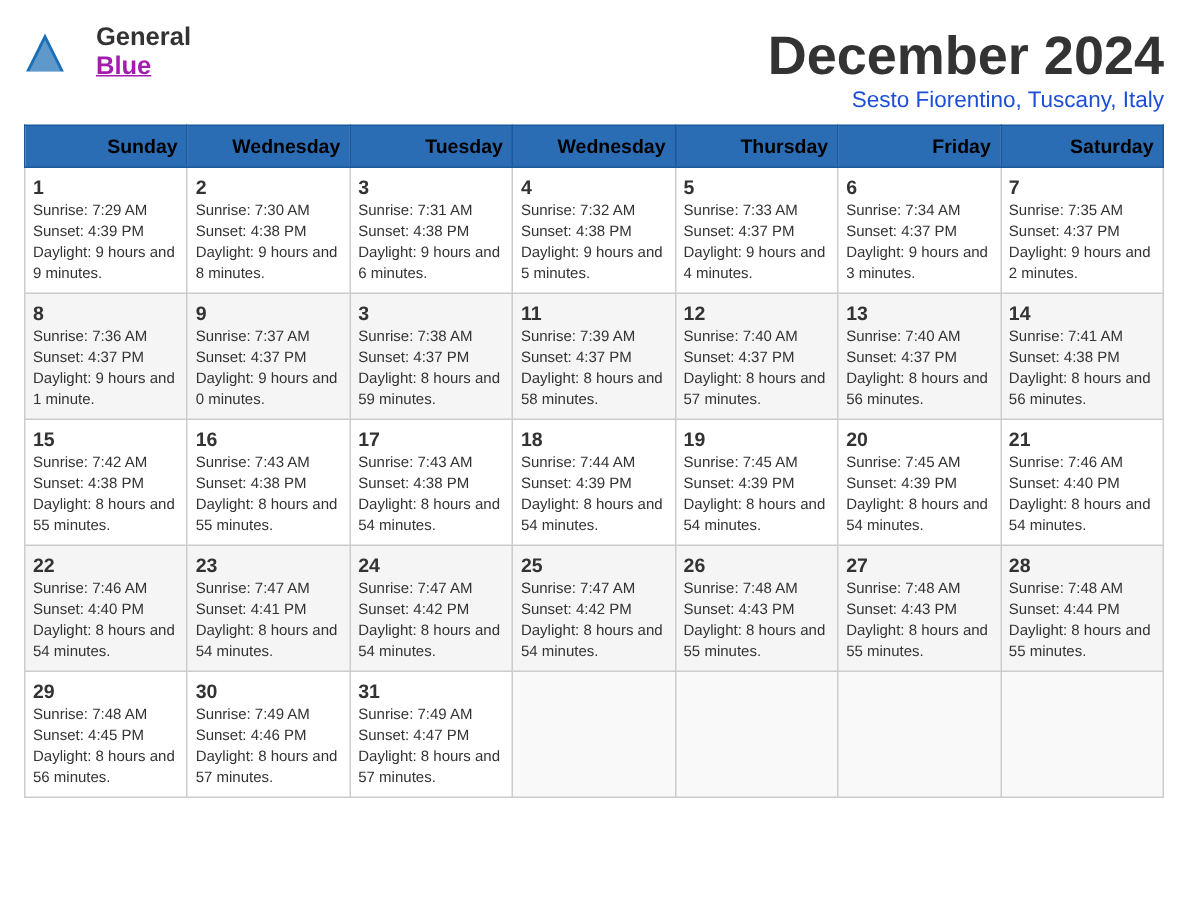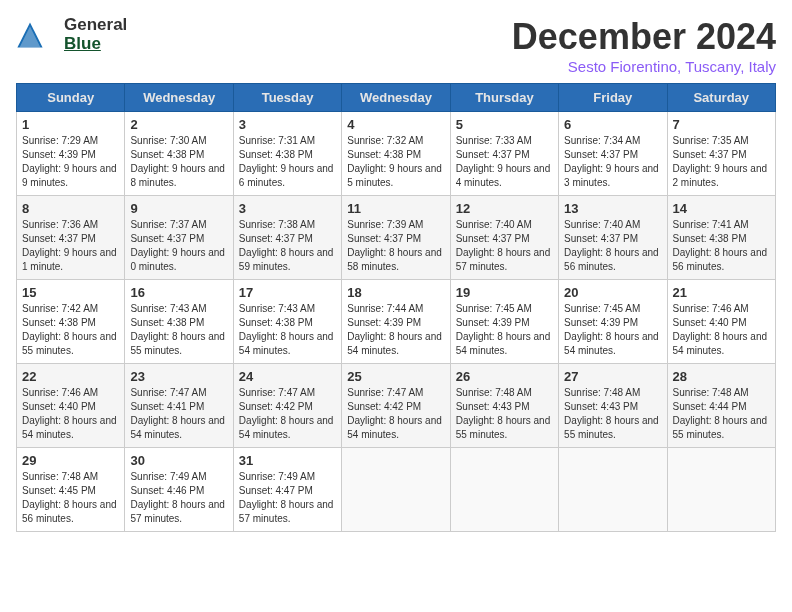--- a/index.html
+++ b/index.html
@@ -27,49 +27,49 @@
       line-height: 1.1;
     }
     .logo-general {
       font-size: 17px;
       font-weight: bold;
       color: #333;
     }
     .logo-blue {
       font-size: 17px;
       font-weight: bold;
-      color: #14532d;
+      color: #a21caf;
       text-decoration: underline;
     }
     .logo-icon {
       width: 28px;
       height: 28px;
     }
     .title-section {
       text-align: right;
     }
     .month-title {
       font-size: 36px;
       font-weight: bold;
       color: #333;
       text-align: center;
     }
     .subtitle {
       font-size: 15px;
-      color: #8b5cf6;
+      color: #1d4ed8;
     }
     table {
       width: 100%;
       border-collapse: collapse;
       table-layout: fixed;
     }
     th {
       background-color: #2a6db5;
-      color: #e5e5e5;
-      text-align: center;
+      color: #000000;
+      text-align: right;
       padding: 6px 6px;
       font-size: 13px;
       font-weight: bold;
       border: 1px solid #1a5a9a;
     }
     td {
       vertical-align: top;
       padding: 5px 5px;
       font-size: 10.5px;
       color: #333;

